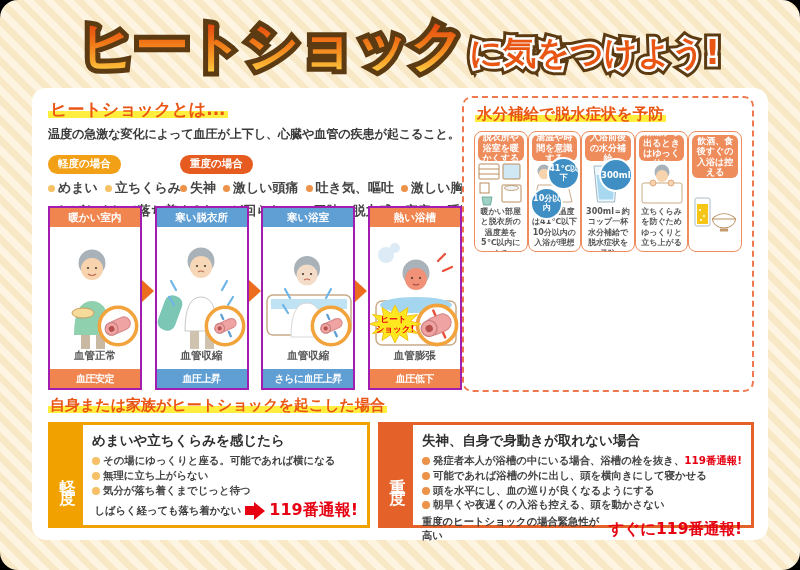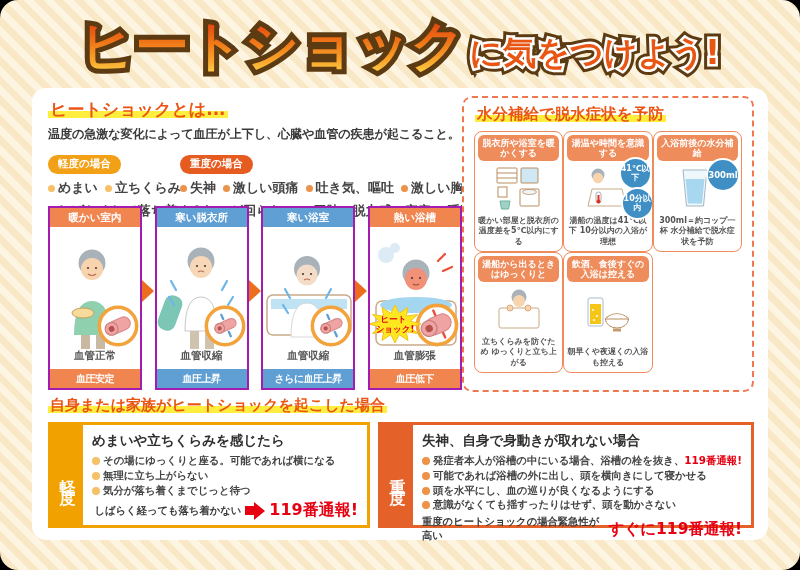--- a/index.html
+++ b/index.html
@@ -65,34 +65,34 @@
   .cold { background:#5f9fd4; }
   .f-arrow { width:12.6px; align-self:center; margin-top:-14px;
              border-top:11px solid transparent; border-bottom:11px solid transparent;
              border-left:12.6px solid #ed6d1f; height:0; }
   .burst { position:absolute; left:-2px; bottom:4px; }
 
   
   .prevent { position:absolute; left:430px; top:8px; width:292px; height:296px;
              border:2px dashed #f0784e; border-radius:10px; background:#fff; padding:5px 10px 8px; }
   .prevent-head { font-size:15.5px; margin:1px 0 6px 1px; }
-  .pgrid { display:grid; grid-template-columns:repeat(3,1fr); }
+  .pgrid { display:grid; grid-template-columns:repeat(5,1fr); }
   .pcard { height:121px; border:1.5px solid #ef8c5c; border-radius:8px; background:#fff;
            display:flex; flex-direction:column; overflow:hidden; }
   .pcard-head { margin:3px 3px 0; min-height:26px; border-radius:6px; background:#ef8c5c;
                 color:#fff; font-size:9px; font-weight:800; line-height:1.15;
                 display:flex; align-items:center; justify-content:center; text-align:center; padding:1px 2px; }
   .pcard-body { flex:1; position:relative; display:flex; align-items:center; justify-content:center; }
   .pcard-cap { font-size:8px; font-weight:700; color:#555; text-align:center;
                line-height:1.3; padding:0 3px 4px; }
   .cbadge { position:absolute; background:#3f8fc4; color:#fff; font-weight:800;
             border-radius:50%; display:flex; align-items:center; justify-content:center;
             text-align:center; line-height:1.05; box-shadow:0 0 0 2px #fff; }
   .cbadge.temp { width:29px; height:29px; right:2px; top:-2px; font-size:8px; }
-  .cbadge.time { width:29px; height:29px; right:0; top:28px; font-size:8px; }
+  .cbadge.time { width:29px; height:29px; right:19px; top:28px; font-size:8px; }
   .cbadge.vol  { width:30px; height:30px; right:3px; top:-1px; font-size:8.5px; }
 
   
   .emer-head { position:absolute; left:16px; top:308px; font-size:15px; }
   .ebox { position:absolute; top:334px; height:106px; display:flex; background:#fff; }
   .ebox.mildbox { left:16px; width:322px; border:3px solid #f2a200; }
   .ebox.sevbox  { left:346px; width:376px; border:3px solid #e4622a; }
   .estrip { width:32px; flex:none; display:flex; align-items:center; justify-content:center;
             color:#fff; font-size:16px; font-weight:800;
             writing-mode:vertical-rl; text-orientation:upright; letter-spacing:9px; }
@@ -396,21 +396,20 @@
               <rect x="6" y="12" width="11" height="20" fill="#f5c518"></rect>
               <circle cx="9" cy="18" r="1" fill="#fff"></circle>
                 <circle cx="13" cy="24" r="1" fill="#fff"></circle>
                 <circle cx="10" cy="28" r="1" fill="#fff"></circle>
               <ellipse cx="33" cy="27" rx="11.5" ry="4" fill="#fff" stroke="#b98d5e"></ellipse>
               <path d="M21.5 27 a11.5 9 0 0 0 23 0 z" fill="#fff" stroke="#b98d5e"></path>
               <path d="M23 25 q10 -7 20 0" fill="#fff" stroke="#b98d5e" stroke-width="0.8"></path>
               <rect x="29" y="36.5" width="8" height="3" fill="#c49a6c"></rect>
             </svg>
           </div>
-          <div class="pcard-cap">朝早くや夜遅くの入浴も控える</div>
         </div>
 
       </div>
     </aside>
 
     <div class="sec-head emer-head"><span class="hl">自身または家族がヒートショックを起こした場合</span></div>
 
     <div class="ebox mildbox">
       <div class="estrip">軽度</div>
       <div class="econtent">
@@ -452,21 +451,21 @@
           <li>
               <i class="dot s"></i>
               <span>可能であれば浴槽の外に出し、頭を横向きにして寝かせる</span>
             </li>
           <li>
               <i class="dot s"></i>
               <span>頭を水平にし、血の巡りが良くなるようにする</span>
             </li>
           <li>
               <i class="dot s"></i>
-              <span>意識がなくても揺すったりはせず、頭を動かさない</span>
+              <span>朝早くや夜遅くの入浴も控える、頭を動かさない</span>
             </li>
         </ul>
         <div class="efoot">
           <span class="enote">重度のヒートショックの場合緊急性が高い</span>
           <span class="ecall">すぐに119番通報!</span>
         </div>
       </div>
     </div>
 
   </div>

